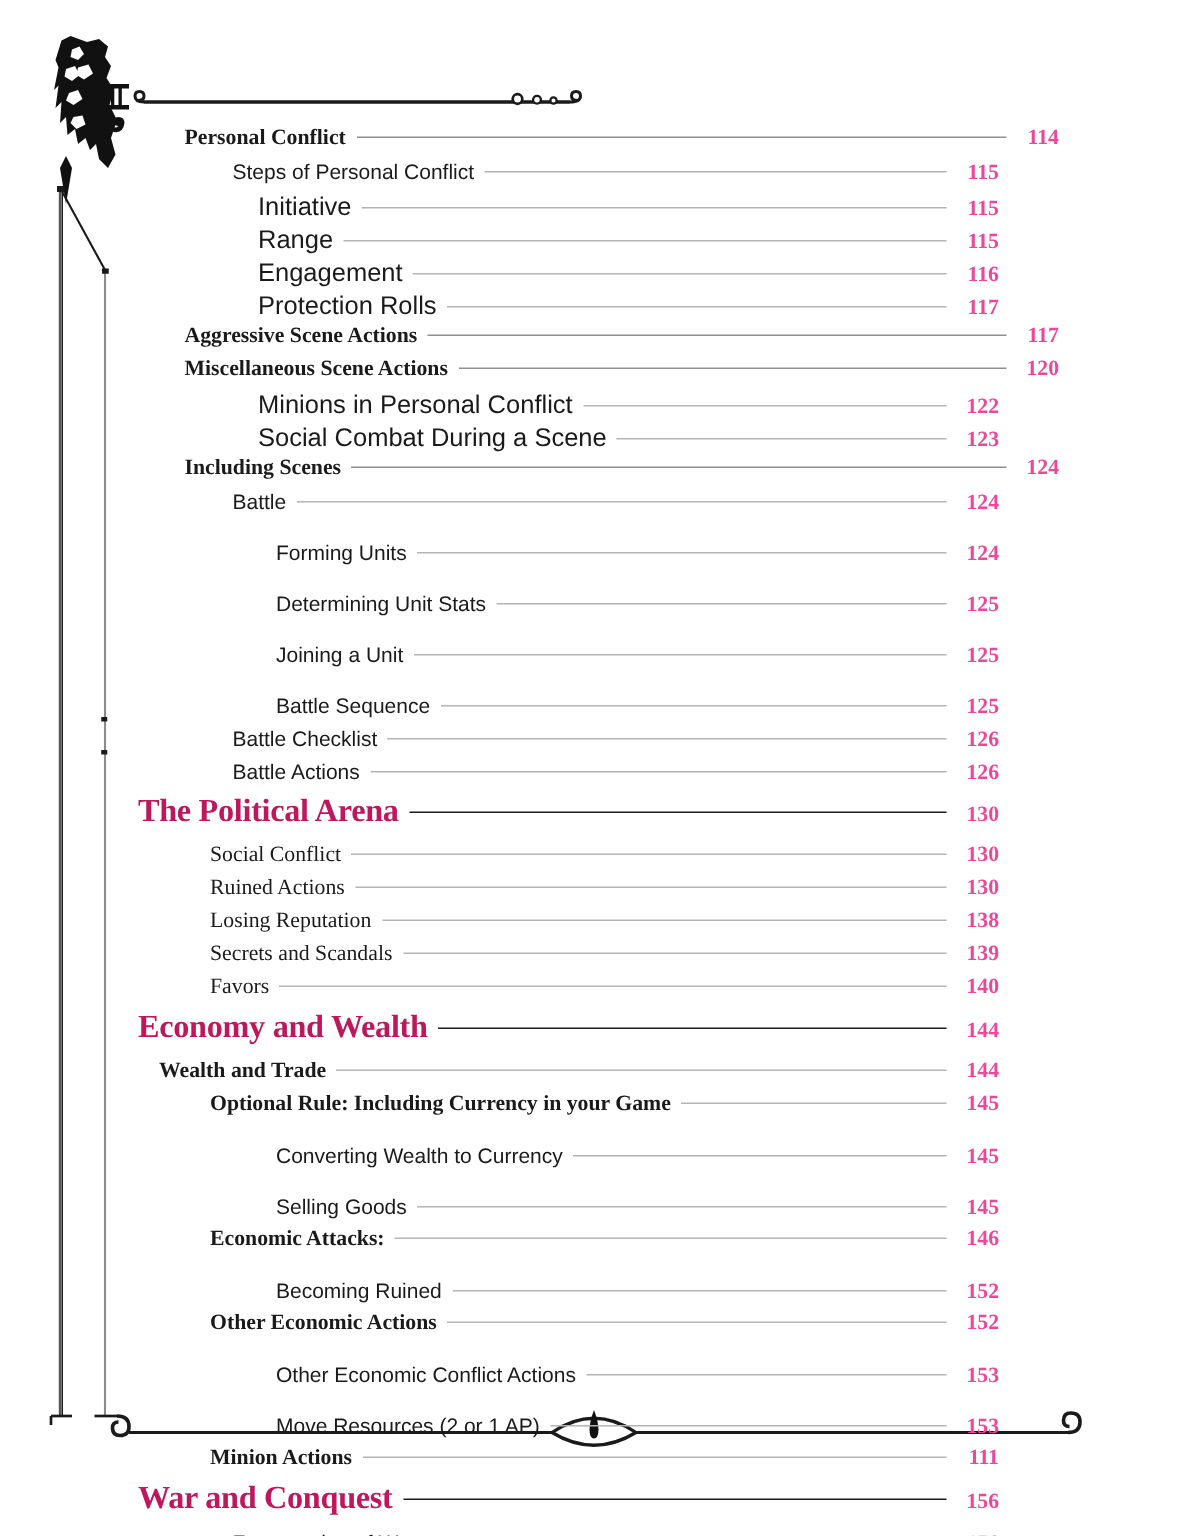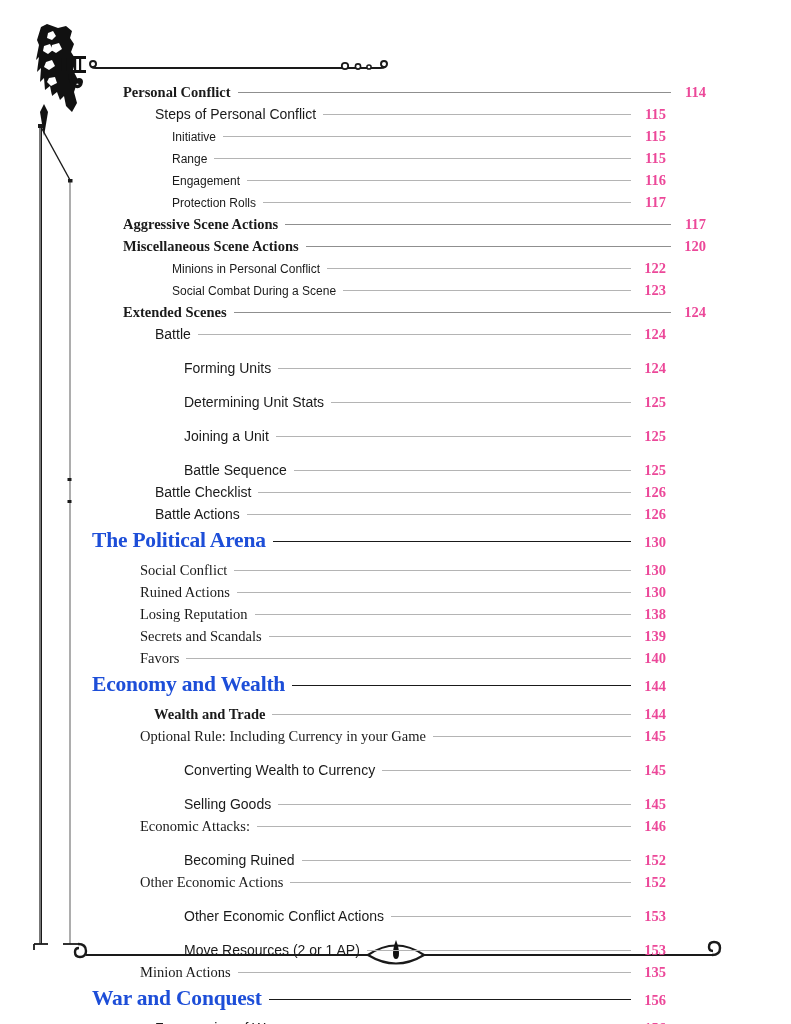--- a/index.html
+++ b/index.html
@@ -65,21 +65,21 @@
     color: #ec4899;
   }
 
   
   .lvl-1 { height: 34px; padding-left: 92px; }
   .lvl-1 .toc-title {
     font-family: "Liberation Serif", serif;
     font-weight: bold;
     font-size: 21.5px;
     letter-spacing: -0.2px;
-    color: #1d4ed8;
+    color: #be185d;
   }
   .lvl-1 .toc-leader {
     border-bottom: 1.6px solid #1a1a1a;
     top: -5px;
   }
   .lvl-1 .toc-page { font-size: 14.5px; }
 
   
   .lvl-2 { height: 22px; padding-left: 83px; margin-left: 40px; }
   .lvl-2 .toc-title {
@@ -102,47 +102,46 @@
   .lvl-3 .toc-title {
     font-family: "Liberation Sans", sans-serif;
     font-weight: normal;
     font-size: 14px;
   }
 
   
   .lvl-3b { height: 22px; padding-left: 140px; }
   .lvl-3b .toc-title {
     font-family: "Liberation Serif", serif;
-    font-weight: normal;
+    font-weight: bold;
     font-size: 14.5px;
   }
 
   
   .lvl-4 { height: 22px; padding-left: 172px; }
   .lvl-4 .toc-title {
     font-family: "Liberation Sans", sans-serif;
     font-weight: normal;
-    font-size: 12px;
+    font-size: 17px;
   }
 
   
   .lvl-5 { height: 22px; padding-left: 184px; margin-top: 12px; }
   .lvl-5 .toc-title {
     font-family: "Liberation Sans", sans-serif;
     font-weight: normal;
     font-size: 14px;
   }
 
   
   .lvl-4b { height: 22px; padding-left: 106px; }
   .lvl-4b .toc-title {
     font-family: "Liberation Serif", serif;
     font-weight: bold;
     font-size: 14.5px;
-    margin-left: 48px;
   }
 </style>
 </head>
 <body>
 
 <svg id="frame-ornaments" viewBox="0 0 791 1024" width="791" height="1024" xmlns="http://www.w3.org/2000/svg">
 
   <g fill="#111111">
     <path d="M41 27 L47 24 L58 28 L66 26 L72 31 L70 38 L74 44 L71 52
              L76 60 L73 70 L78 80 L74 92 L77 103 L72 112 L66 106 L64 96
@@ -256,21 +255,21 @@
       <span class="toc-title">Minions in Personal Conflict</span>
       <span class="toc-leader"></span>
       <span class="toc-page">122</span>
     </div>
     <div class="toc-row lvl-4">
       <span class="toc-title">Social Combat During a Scene</span>
       <span class="toc-leader"></span>
       <span class="toc-page">123</span>
     </div>
     <div class="toc-row lvl-2">
-      <span class="toc-title">Extended Scenes</span>
+      <span class="toc-title">Including Scenes</span>
       <span class="toc-leader"></span>
       <span class="toc-page">124</span>
     </div>
     <div class="toc-row lvl-3">
       <span class="toc-title">Battle</span>
       <span class="toc-leader"></span>
       <span class="toc-page">124</span>
     </div>
     <div class="toc-row lvl-5">
       <span class="toc-title">Forming Units</span>
@@ -378,21 +377,21 @@
       <span class="toc-page">153</span>
     </div>
     <div class="toc-row lvl-5">
       <span class="toc-title">Move Resources (2 or 1 AP)</span>
       <span class="toc-leader"></span>
       <span class="toc-page">153</span>
     </div>
     <div class="toc-row lvl-3b">
       <span class="toc-title">Minion Actions</span>
       <span class="toc-leader"></span>
-      <span class="toc-page">135</span>
+      <span class="toc-page">111</span>
     </div>
     <div class="toc-row lvl-1">
       <span class="toc-title">War and Conquest</span>
       <span class="toc-leader"></span>
       <span class="toc-page">156</span>
     </div>
     <div class="toc-row lvl-3">
       <span class="toc-title">Forewarning of War</span>
       <span class="toc-leader"></span>
       <span class="toc-page">156</span>

